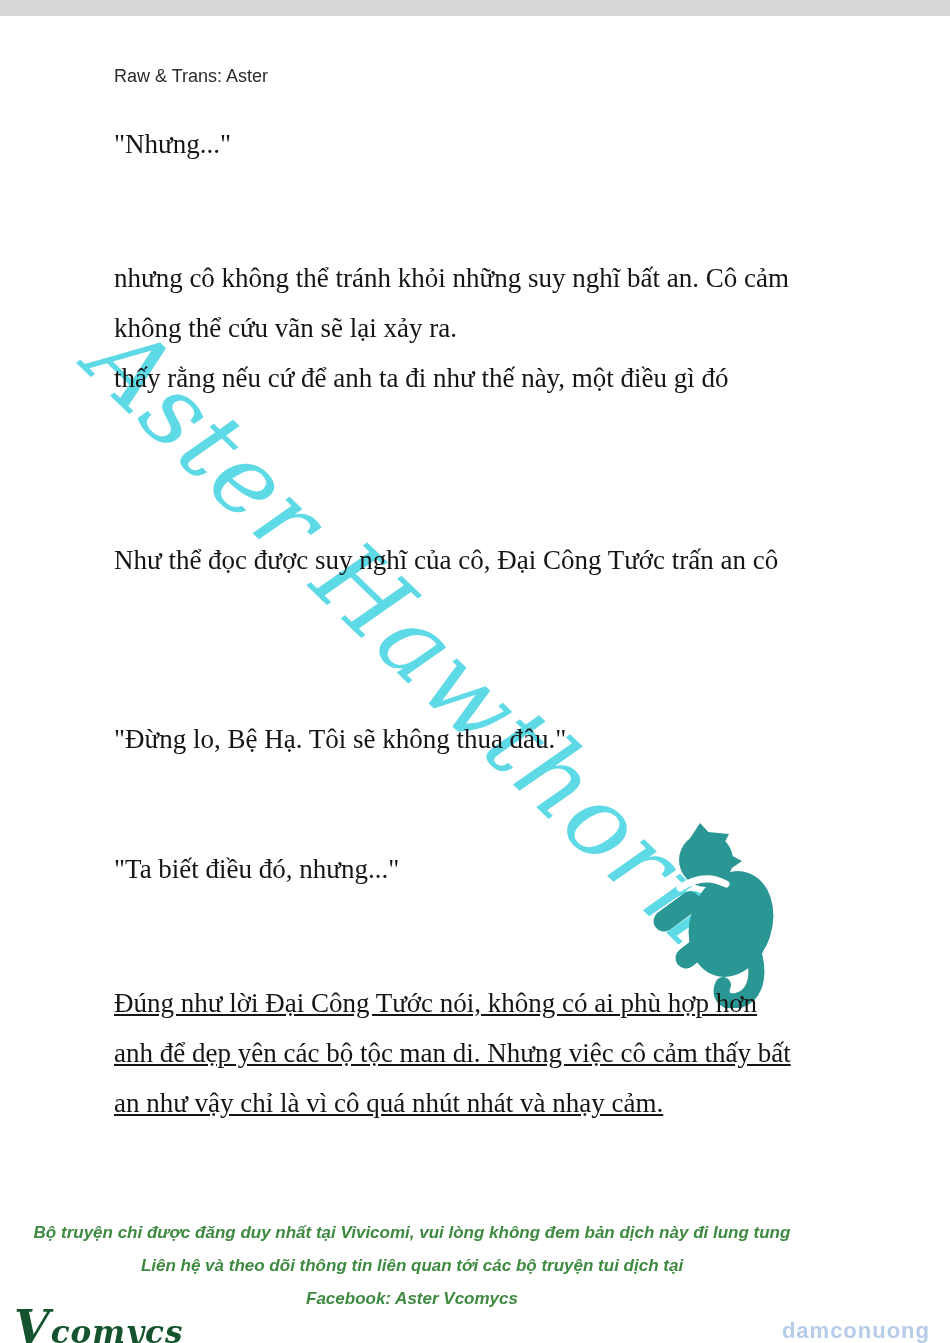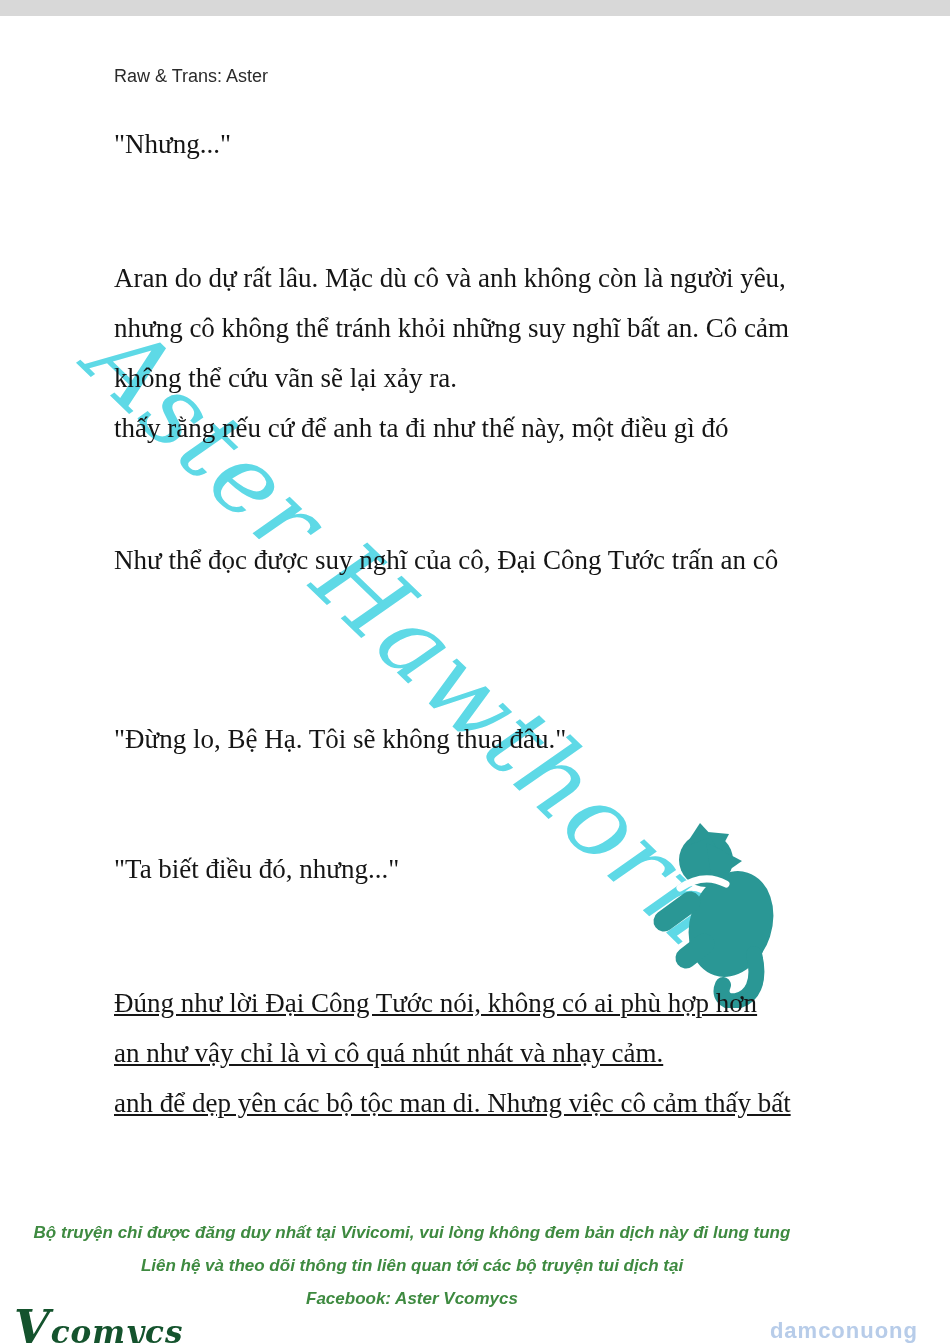--- a/index.html
+++ b/index.html
@@ -98,21 +98,21 @@
     font-size: 31px;
     letter-spacing: 1px;
     color: #14532d;
     z-index: 2;
   }
   .logo::first-letter { font-size: 46px; }
 
   
   .corner {
     position: absolute;
-    right: 32px;
+    right: 20px;
     top: 1302px;
     font-family: "Liberation Sans", sans-serif;
     font-weight: bold;
     font-size: 22px;
     letter-spacing: 1px;
     color: #b7cce9;
     text-shadow: 0 0 3px #ffffff, 0 0 1px #eef4fc;
     z-index: 2;
   }
 </style>
@@ -137,42 +137,41 @@
       <polygon points="58,20 94,39 64,60"></polygon>
     </g>
     <path d="M32,66 Q56,50 78,62" fill="none" stroke="#ffffff" stroke-width="7" stroke-linecap="round"></path>
   </svg>
 
   <div class="para p-nhung">
     <span class="tline">"Nhưng..."</span>
   </div>
 
   <div class="para p-1">
-    <span class="tline">Aran do dự rất lâu. Mặc dù cô và anh không còn là người yêu,</span>
     <span class="tline">nhưng cô không thể tránh khỏi những suy nghĩ bất an. Cô cảm</span>
     <span class="tline">không thể cứu vãn sẽ lại xảy ra.</span>
     <span class="tline">thấy rằng nếu cứ để anh ta đi như thế này, một điều gì đó</span>
   </div>
 
   <div class="para p-2">
     <span class="tline">Như thể đọc được suy nghĩ của cô, Đại Công Tước trấn an cô</span>
   </div>
 
   <div class="para p-3">
     <span class="tline">"Đừng lo, Bệ Hạ. Tôi sẽ không thua đâu."</span>
   </div>
 
   <div class="para p-4">
     <span class="tline">"Ta biết điều đó, nhưng..."</span>
   </div>
 
   <div class="para p-5">
     <span class="tline">Đúng như lời Đại Công Tước nói, không có ai phù hợp hơn</span>
+    <span class="tline">anh để dẹp yên các bộ tộc man di. Nhưng việc cô cảm thấy bất</span>
     <span class="tline">an như vậy chỉ là vì cô quá nhút nhát và nhạy cảm.</span>
-    <span class="tline">anh để dẹp yên các bộ tộc man di. Nhưng việc cô cảm thấy bất</span>
   </div>
 
   <div class="footer">
     <span class="fline">Bộ truyện chỉ được đăng duy nhất tại Vivicomi, vui lòng không đem bản dịch này đi lung tung</span>
     <span class="fline">Liên hệ và theo dõi thông tin liên quan tới các bộ truyện tui dịch tại</span>
     <span class="fline">Facebook: Aster Vcomycs</span>
   </div>
 
   <div class="logo">Vcomycs</div>
 

